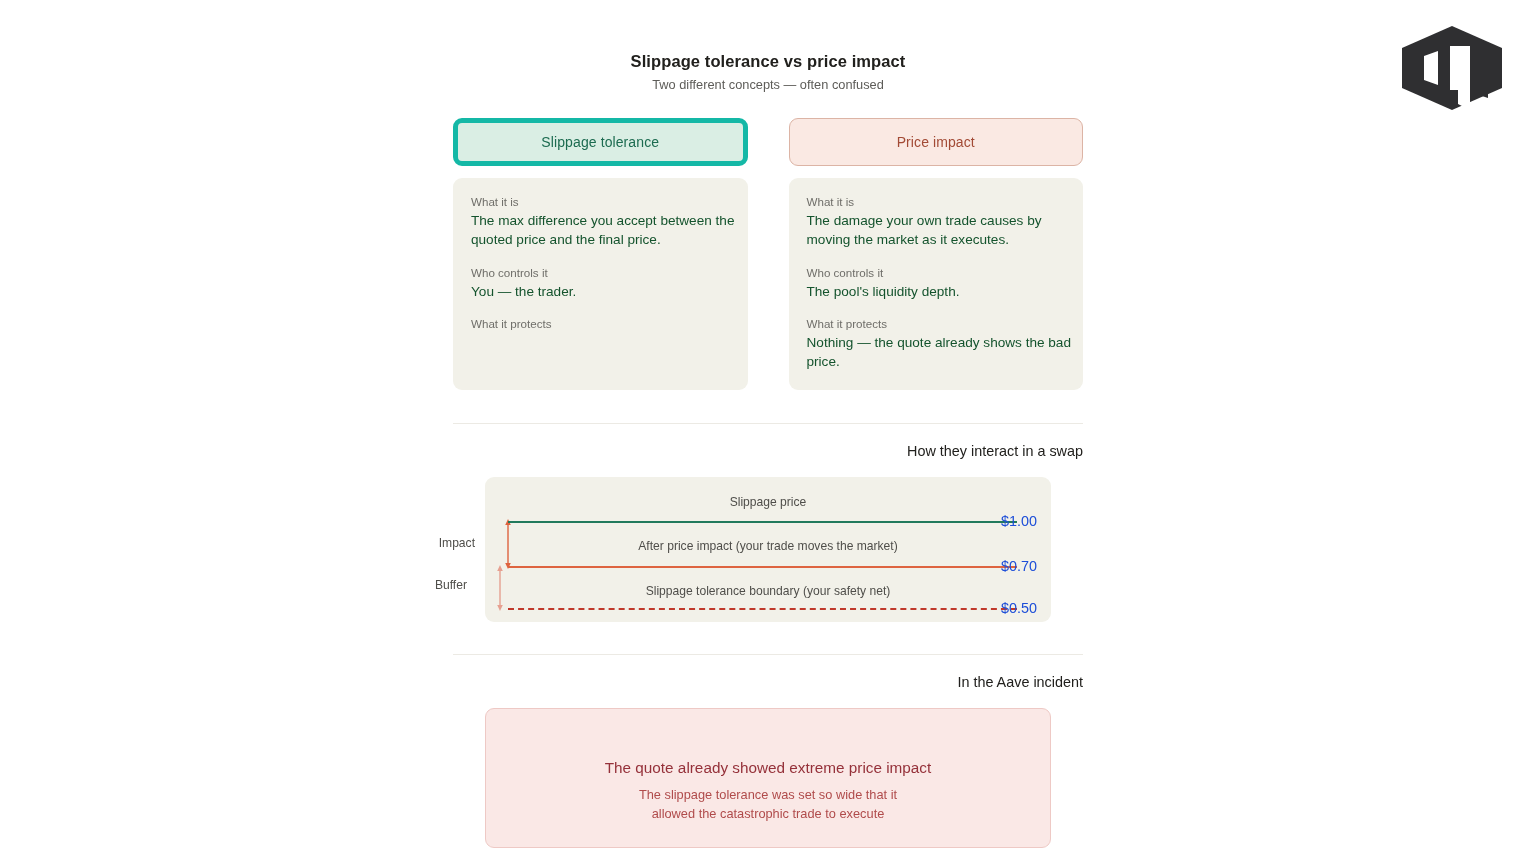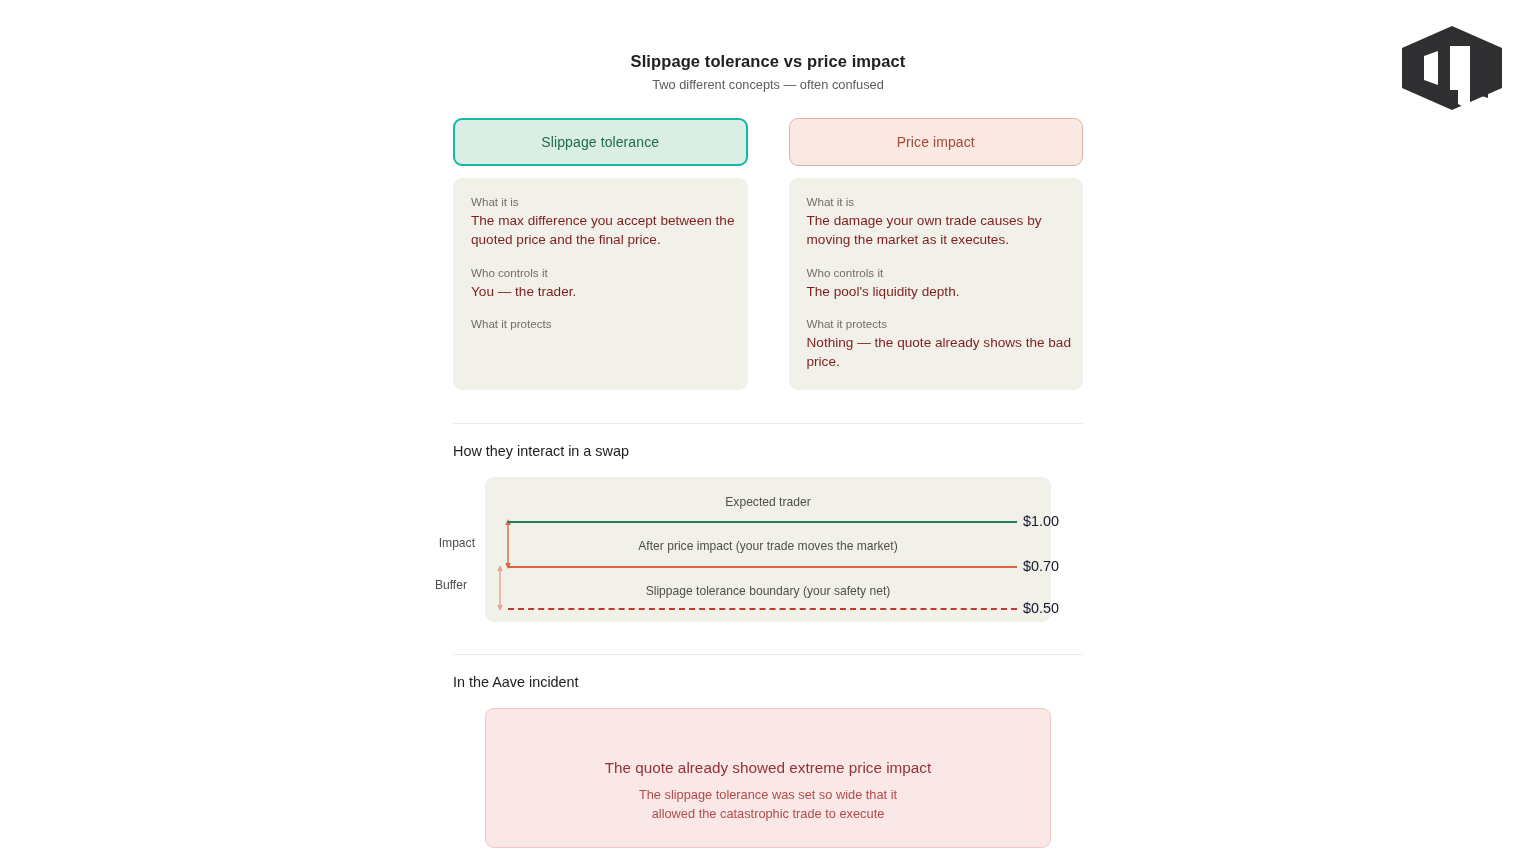--- a/index.html
+++ b/index.html
@@ -67,21 +67,21 @@
     height: 48px;
     border-radius: 9px;
     display: flex;
     align-items: center;
     justify-content: center;
     font-size: 14px;
     letter-spacing: 0.1px;
   }
   .pill.green {
     background: #daeee4;
-    border: 2px solid #14b8a6;
+    border: 5px solid #14b8a6;
     color: #1c6b50;
   }
   .pill.red {
     background: #fae9e3;
     border: 1px solid #dcb4a5;
     color: #a24a35;
   }
 
   .card {
     margin-top: 12px;
@@ -92,34 +92,34 @@
   }
 
   .field + .field { margin-top: 16px; }
   .field-label {
     font-size: 11.6px;
     color: #6f6e69;
     margin-bottom: 3px;
   }
   .field-value {
     font-size: 13.6px;
-    color: #7f1d1d;
+    color: #14532d;
     line-height: 1.42;
   }
 
   
   .divider {
     margin-top: 33px;
     border-top: 1px solid #eceae4;
     width: 630px;
   }
   .section-heading {
     font-size: 14.4px;
     color: #21201d;
-    text-align: left;
+    text-align: right;
     margin-top: 19px;
   }
 
   
   .diagram {
     position: relative;
     margin-top: 18px;
     width: 630px;
     height: 145px;
   }
@@ -149,23 +149,23 @@
     height: 0;
   }
   .level-line.solid-green { border-top: 2px solid #227a5c; }
   .level-line.solid-orange { border-top: 2px solid #de6440; }
   .level-line.dashed-red {
     border-top: 2.4px dashed #c0392b;
   }
 
   .price-tag {
     position: absolute;
-    left: 570px;
+    left: 548px;
     font-size: 14.4px;
-    color: #0f172a;
+    color: #1d4ed8;
     transform: translateY(-50%);
     white-space: nowrap;
   }
 
   .bracket-label {
     position: absolute;
     font-size: 12.1px;
     color: #4f4e4a;
     text-align: right;
     transform: translateY(-50%);
@@ -265,21 +265,21 @@
         <polygon points="55,92 52.2,86 57.8,86" fill="#de6440"></polygon>
 
         <line x1="47" y1="91" x2="47" y2="131" stroke="#e6a090" stroke-width="1.4"></line>
         <polygon points="47,88 44.2,94 49.8,94" fill="#e6a090"></polygon>
         <polygon points="47,134 44.2,128 49.8,128" fill="#e6a090"></polygon>
       </svg>
 
       <div class="bracket-label" style="left:-50px; top:66px; width:72px;">Impact</div>
       <div class="bracket-label" style="left:-58px; top:108px; width:72px;">Buffer</div>
 
-      <div class="level-label" style="top:18px;">Expected trader</div>
+      <div class="level-label" style="top:18px;">Slippage price</div>
       <div class="level-line solid-green" style="top:44px;"></div>
       <div class="price-tag" style="top:44px;">$1.00</div>
 
       <div class="level-label" style="top:62px;">After price impact (your trade moves the market)</div>
       <div class="level-line solid-orange" style="top:89px;"></div>
       <div class="price-tag" style="top:89px;">$0.70</div>
 
       <div class="level-label" style="top:107px;">Slippage tolerance boundary (your safety net)</div>
       <div class="level-line dashed-red" style="top:131px;"></div>
       <div class="price-tag" style="top:131px;">$0.50</div>

